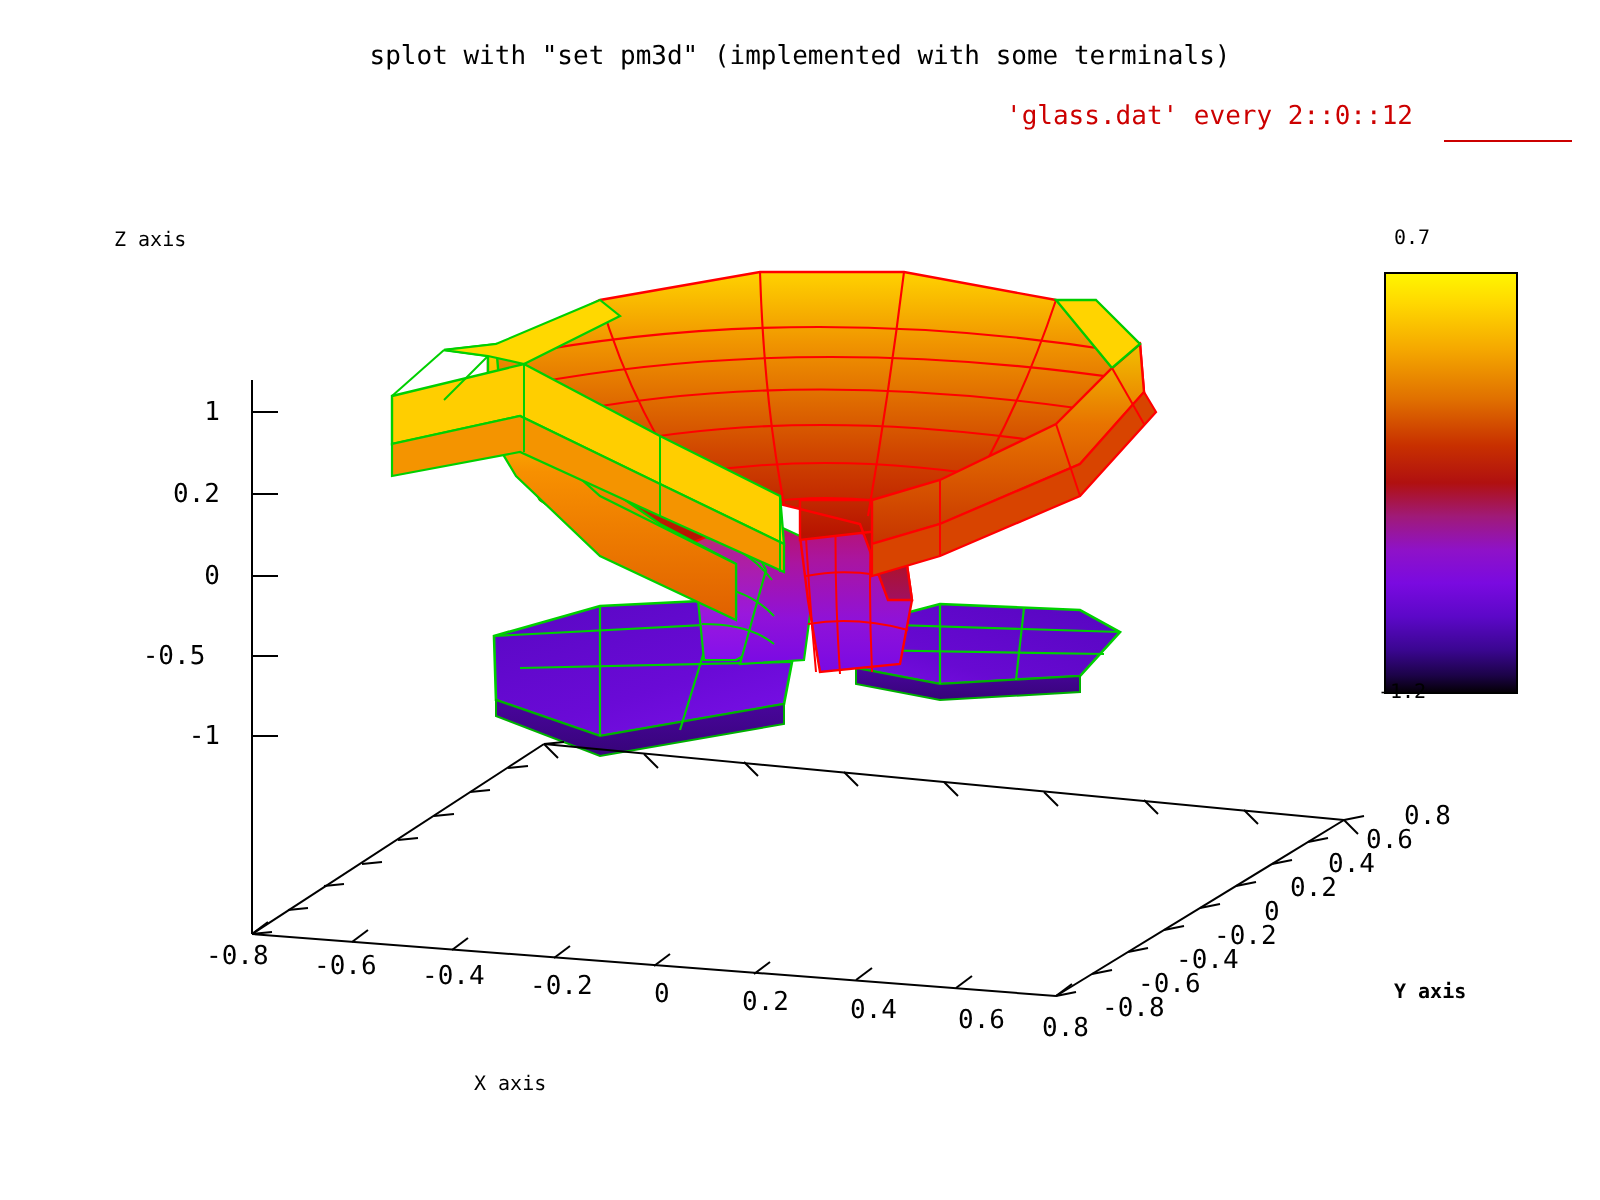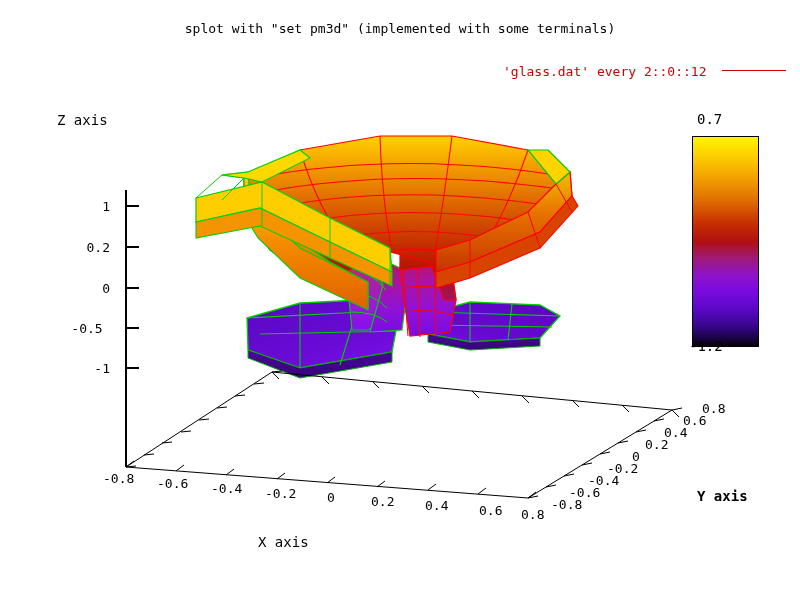--- a/index.html
+++ b/index.html
@@ -11,36 +11,36 @@
     position: relative;
     width: 800px;
     height: 600px;
     background: #ffffff;
     font-family: "DejaVu Sans Mono", "Liberation Mono", monospace;
     overflow: hidden;
   }
   .lbl {
     position: absolute;
     color: #000000;
-    font-size: 14px;
+    font-size: 10px;
     line-height: 13px;
     white-space: pre;
   }
   #title {
     left: 0;
     top: 22px;
     width: 800px;
     text-align: center;
     font-size: 13px;
   }
   #legend-text {
     position: absolute;
     color: #cc0000;
     font-size: 13px;
-    top: 64px;
+    top: 51px;
     left: 503px;
     white-space: pre;
   }
   #legend-line {
     position: absolute;
     left: 722px;
     top: 70px;
     width: 64px;
     height: 0;
     border-top: 1.4px solid #cc0000;
@@ -64,21 +64,21 @@
         #8f12c8 66%,
         #7a0ae0 74%,
         #5c08c8 82%,
         #3a0690 90%,
         #1c0348 96%,
         #050008 100%);
   }
   #cb-top-label { left: 697px; top: 113px; }
   #cb-bottom-label { left: 689px; top: 340px; }
   #z-axis-title { left: 57px; top: 114px; }
-  #x-axis-title { left: 237px; top: 536px; margin-left: 21px; }
+  #x-axis-title { left: 237px; top: 536px; }
   #y-axis-title { left: 697px; top: 490px; font-weight: bold; }
 
   .ztick-label {
     position: absolute;
     color: #000;
     font-size: 13px;
     text-align: right;
     width: 46px;
     white-space: pre;
   }

